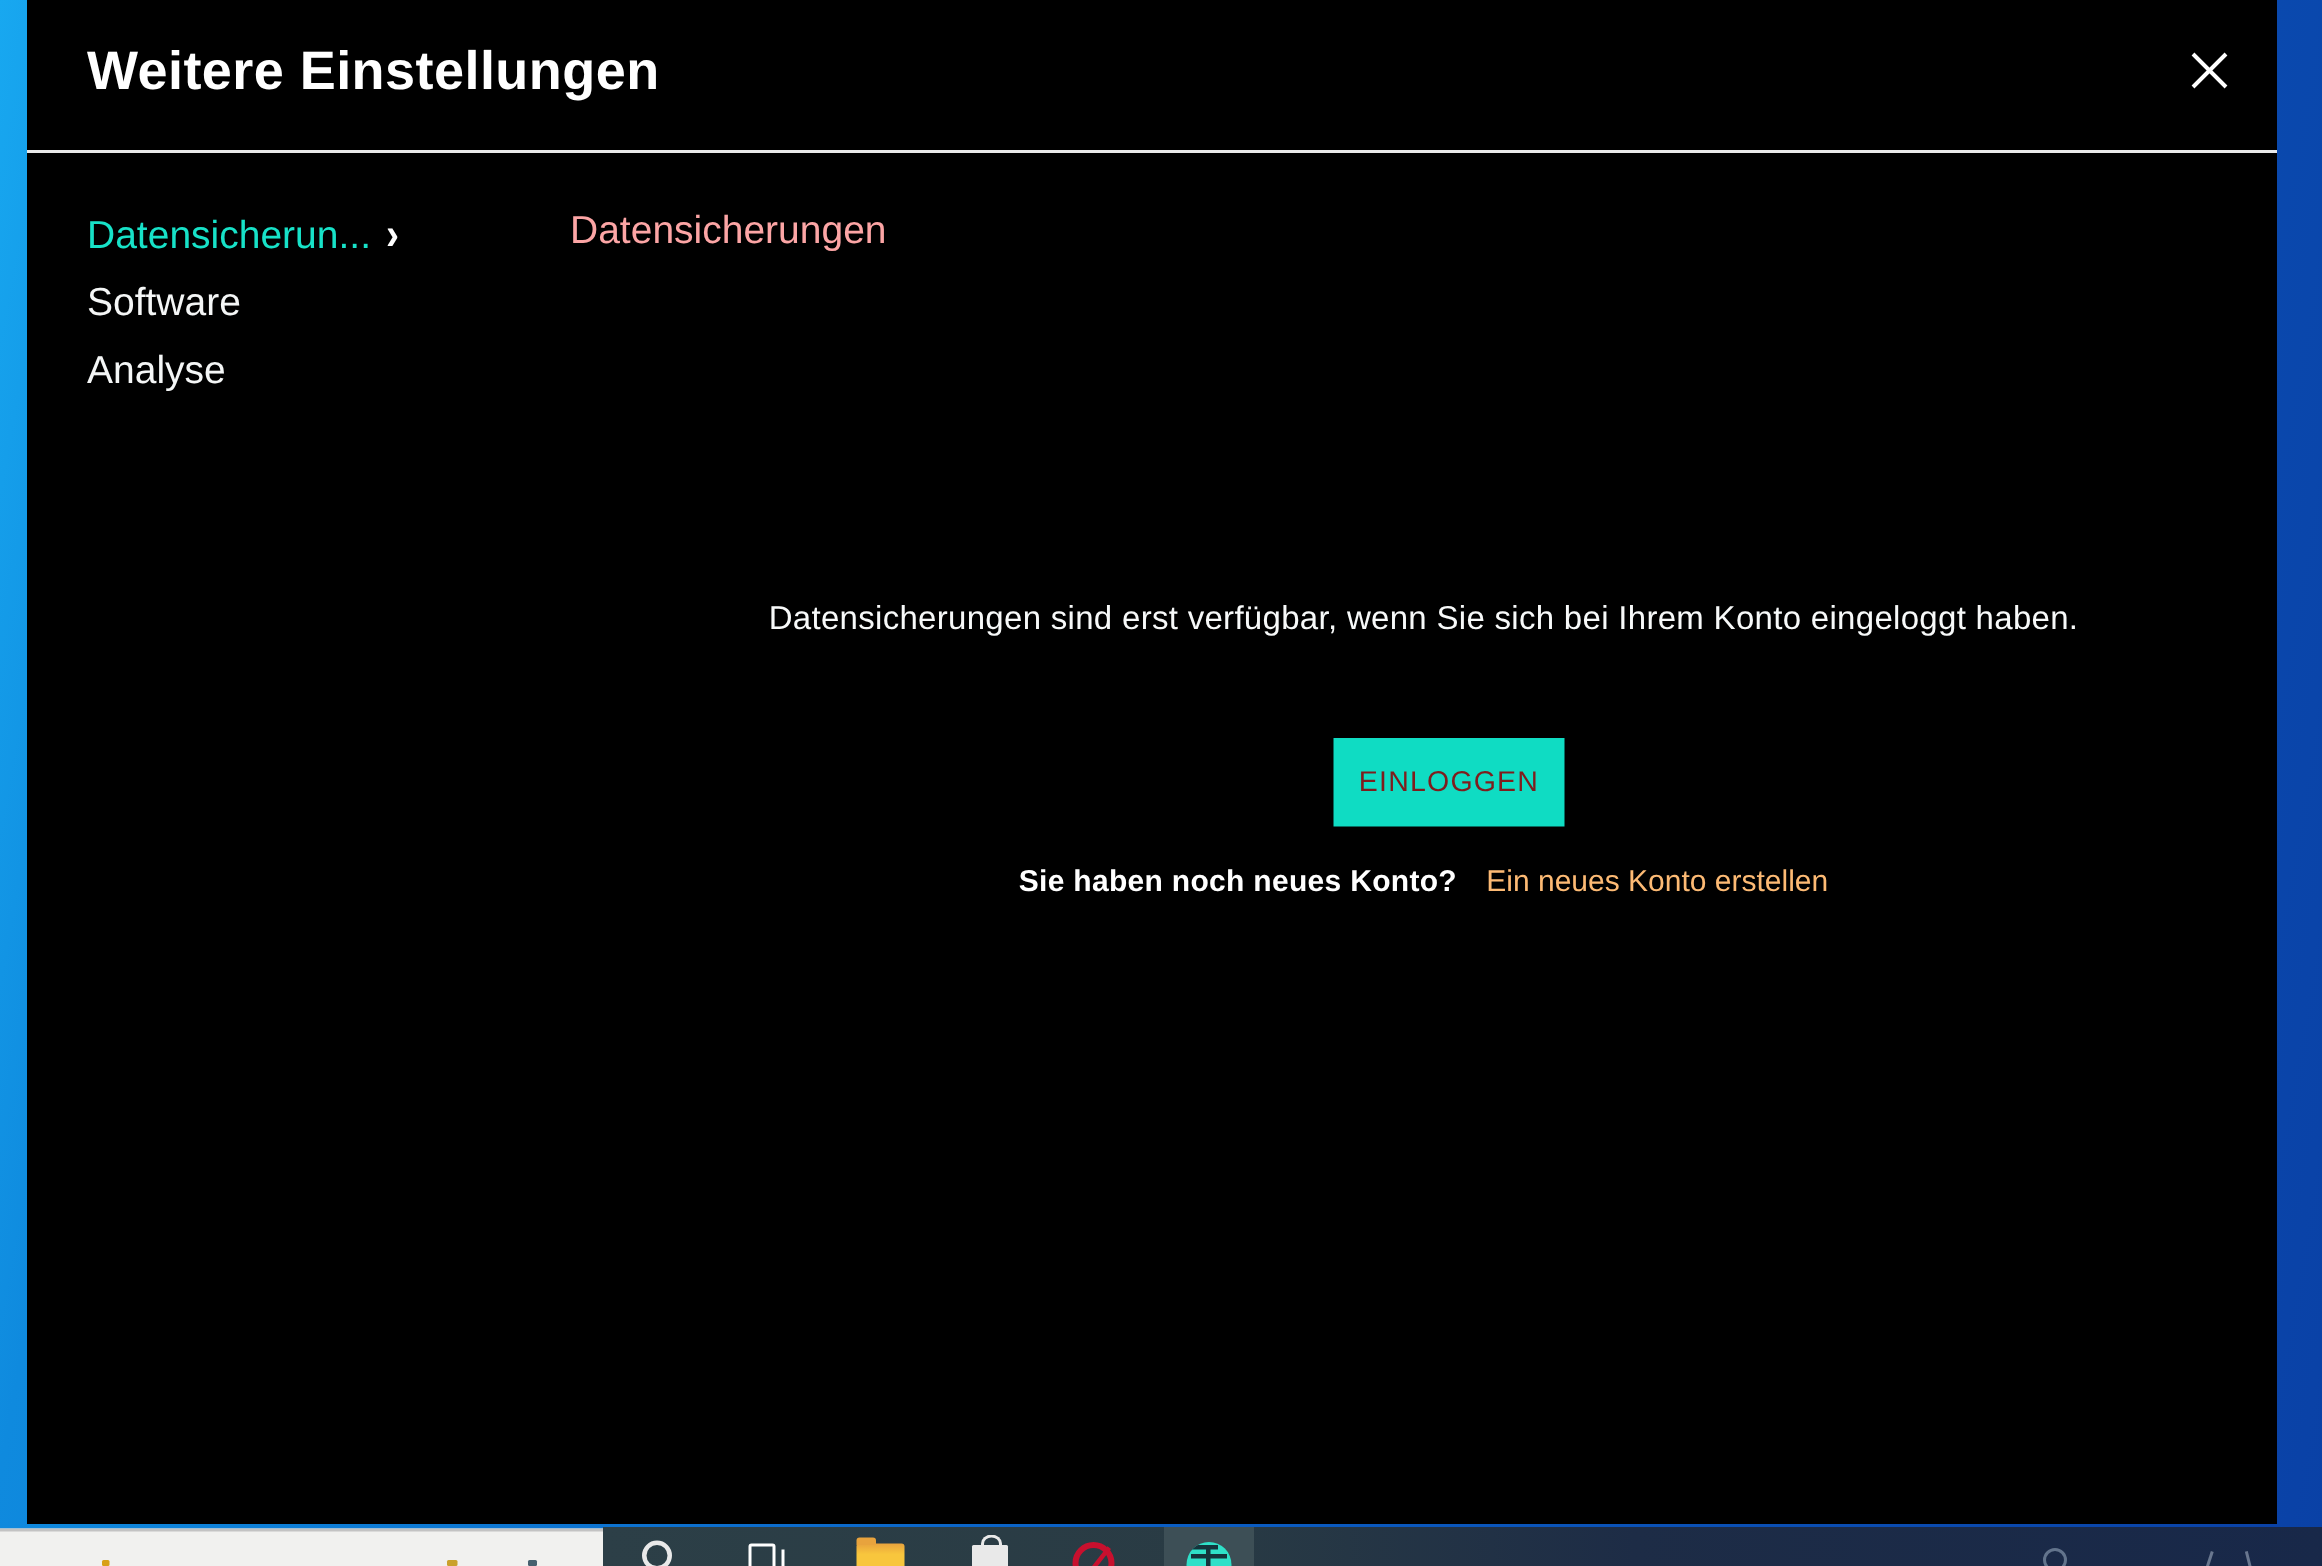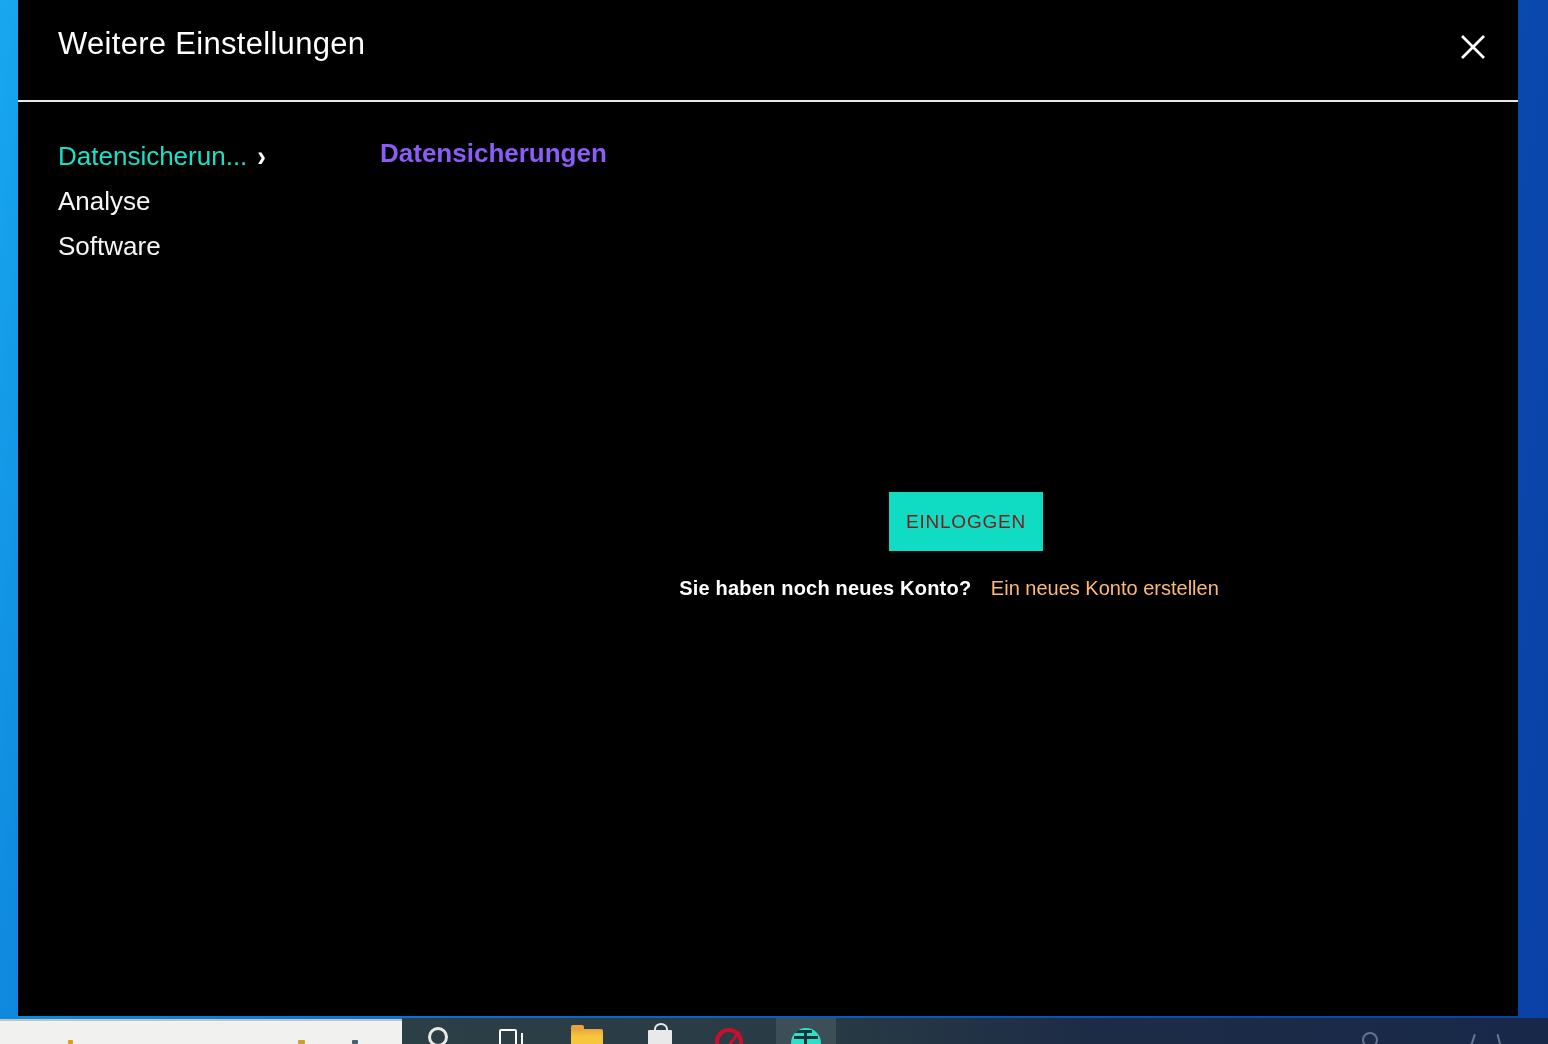--- a/index.html
+++ b/index.html
@@ -9,21 +9,21 @@
     background:linear-gradient(100deg,#18a8f0 0%,#0f8ade 10%,#0a5ec4 55%,#0a41a6 100%);
   }
   
   .dialog{
     position:absolute;left:18px;top:0;width:1500px;height:1016px;
     background:#000;color:#f4f6f6;
   }
   .titlebar{position:absolute;left:0;top:0;width:100%;height:100px;}
   .dialog-title{
     position:absolute;left:40px;top:26px;margin:0;
-    font-size:31px;font-weight:400;letter-spacing:.3px;color:#fff;
+    font-size:36px;font-weight:700;letter-spacing:.3px;color:#fff;
   }
   .close-btn{
     position:absolute;right:28px;top:30px;width:34px;height:34px;
     display:flex;align-items:center;justify-content:center;cursor:pointer;
   }
   .separator{
     position:absolute;left:0;top:100px;width:100%;height:2px;background:#e9e9e9;
   }
   
   .sidebar{position:absolute;left:40px;top:134px;width:300px;}
@@ -32,21 +32,21 @@
     white-space:nowrap;font-weight:500;
   }
   .side-item.active{color:#17e2c8;}
   .side-chevron{
     color:#fff;font-size:26px;font-weight:bold;margin-left:10px;
     display:inline-block;transform:scaleY(1.15);
   }
   
   .content-heading{
     position:absolute;left:362px;top:138px;margin:0;
-    font-size:26px;font-weight:700;color:#8b5cf6;
+    font-size:26px;font-weight:400;color:#fca5a5;
   }
   .content-col{
     position:absolute;left:362px;top:0;width:1138px;height:1016px;text-align:center;
   }
   .content-message{
     position:absolute;left:0;top:399px;width:100%;margin:0;
     font-size:22px;font-weight:500;color:#f7f9f9;letter-spacing:.2px;
   }
   .login-btn{
     position:absolute;left:509px;top:492px;width:154px;height:59px;
@@ -105,30 +105,31 @@
       </div>
     </div>
 
     <div class="separator"></div>
 
     <nav class="sidebar">
       <div class="side-item active">
         <span>Datensicherun...</span><span class="side-chevron">›</span>
       </div>
       <div class="side-item">
-        <span>Analyse</span>
+        <span>Software</span>
       </div>
       <div class="side-item">
-        <span>Software</span>
+        <span>Analyse</span>
       </div>
     </nav>
 
     <h2 class="content-heading">Datensicherungen</h2>
 
     <div class="content-col">
+      <p class="content-message">Datensicherungen sind erst verfügbar, wenn Sie sich bei Ihrem Konto eingeloggt haben.</p>
       <button class="login-btn">EINLOGGEN</button>
       <div class="signup-row">
         <span class="signup-text">Sie haben noch neues Konto?</span>
         <a class="signup-link">Ein neues Konto erstellen</a>
       </div>
     </div>
 
   </div>
 
   <div class="light-panel">

